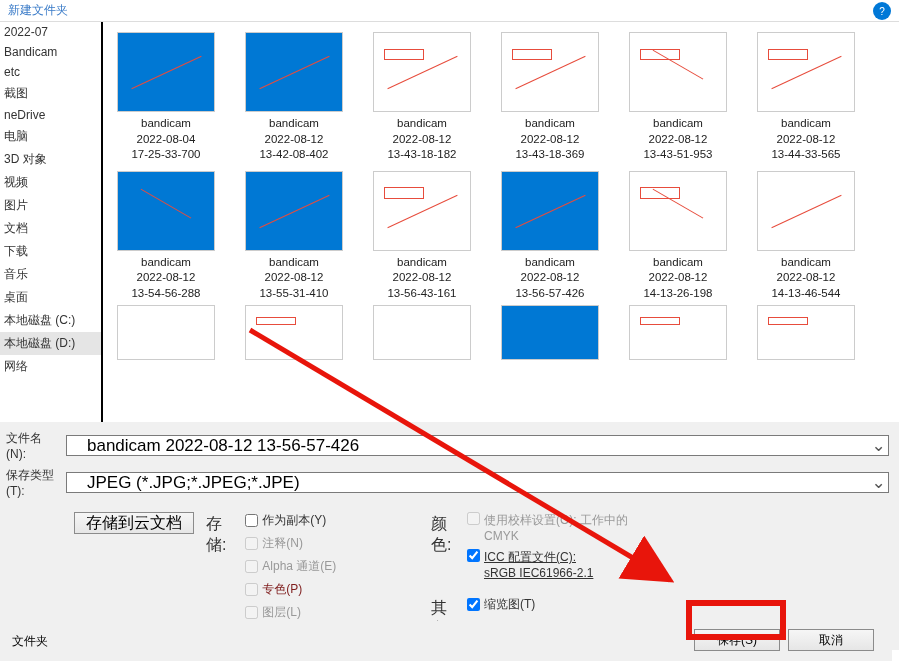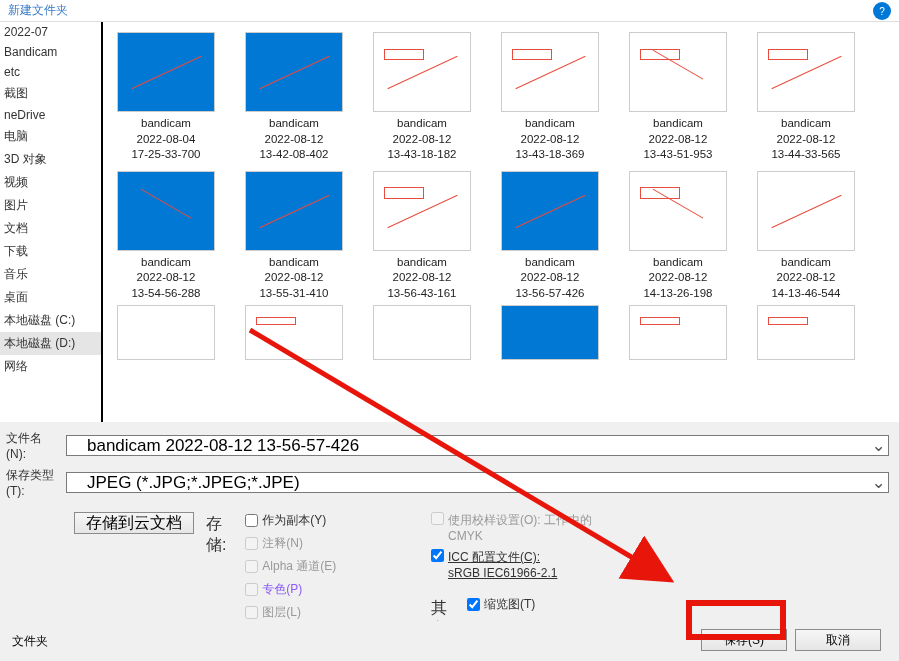--- a/index.html
+++ b/index.html
@@ -44,21 +44,21 @@
     
     .opts-col1 { width: 225px; }
     .opts-col2 { flex: 1; }
     .opt-group-label { display: inline-block; width: 36px; font-size: 16px; color: #333; vertical-align: top; padding-top: 2px; }
     .opt-list { display: inline-block; vertical-align: top; }
     .opt-row { display: flex; align-items: center; margin-bottom: 6px; font-size: 12px; }
     .opt-row input[type=checkbox] { margin-right: 4px; width: 13px; height: 13px; }
     .opt-row label { color: #333; }
     .link { color: #0066cc; text-decoration: underline; cursor: pointer; }
     
-    .bottom-bar { position: absolute; bottom: 0; left: 0; right: 0; height: 40px; background: #f0f0f0; display: flex; align-items: center; padding: 0 12px; }
+    .bottom-bar { position: absolute; bottom: 0; left: 0; right: 7px; height: 40px; background: #f0f0f0; display: flex; align-items: center; padding: 0 12px; }
     .bottom-label { font-size: 12px; }
     .btn-group { position: absolute; right: 18px; bottom: 10px; display: flex; gap: 8px; }
     .dlg-btn { width: 86px; height: 22px; background: linear-gradient(#f6f6f6,#e6e6e6); border: 1px solid #8b8b8b; font-size: 12px; cursor: pointer; }
     
     .red-box { position: absolute; border: 6px solid #e8150b; pointer-events: none; z-index: 100; }
     .red-arrow { position: absolute; pointer-events: none; z-index: 99; }
     .red-arrow svg { overflow: visible; }
   </style>
 </head>
 <body>
@@ -194,30 +194,31 @@
       <div class="opt-row">
           <input type="checkbox" disabled="" style="">
           <label style="color:#999">注释(N)</label>
         </div>
       <div class="opt-row">
           <input type="checkbox" disabled="" style="">
           <label style="color:#999">Alpha 通道(E)</label>
         </div>
       <div class="opt-row">
           <input type="checkbox" disabled="" style="">
-          <label style="color:#8b5cf6">专色(P)</label>
+          <label style="color:#7f1d1d">专色(P)</label>
         </div>
       <div class="opt-row">
           <input type="checkbox" disabled="" style="">
           <label style="color:#999">图层(L)</label>
         </div>
     </div>
   </div>
   <div class="opts-col2">
     <div style="display:flex;">
+      <span class="opt-group-label">颜色:</span>
       <div class="opt-list">
         <div class="opt-row" style="align-items:flex-start;">
             <input type="checkbox" disabled="" style="">
             <label style="color:#999; max-width:170px;">使用校样设置(O): 工作中的 CMYK</label>
           </div>
         <div class="opt-row" style="align-items:flex-start;">
             <input type="checkbox" checked="" style="">
             <label class="link"><span>ICC 配置文件(C):</span><br><span>sRGB IEC61966-2.1</span></label>
           </div>
       </div>

